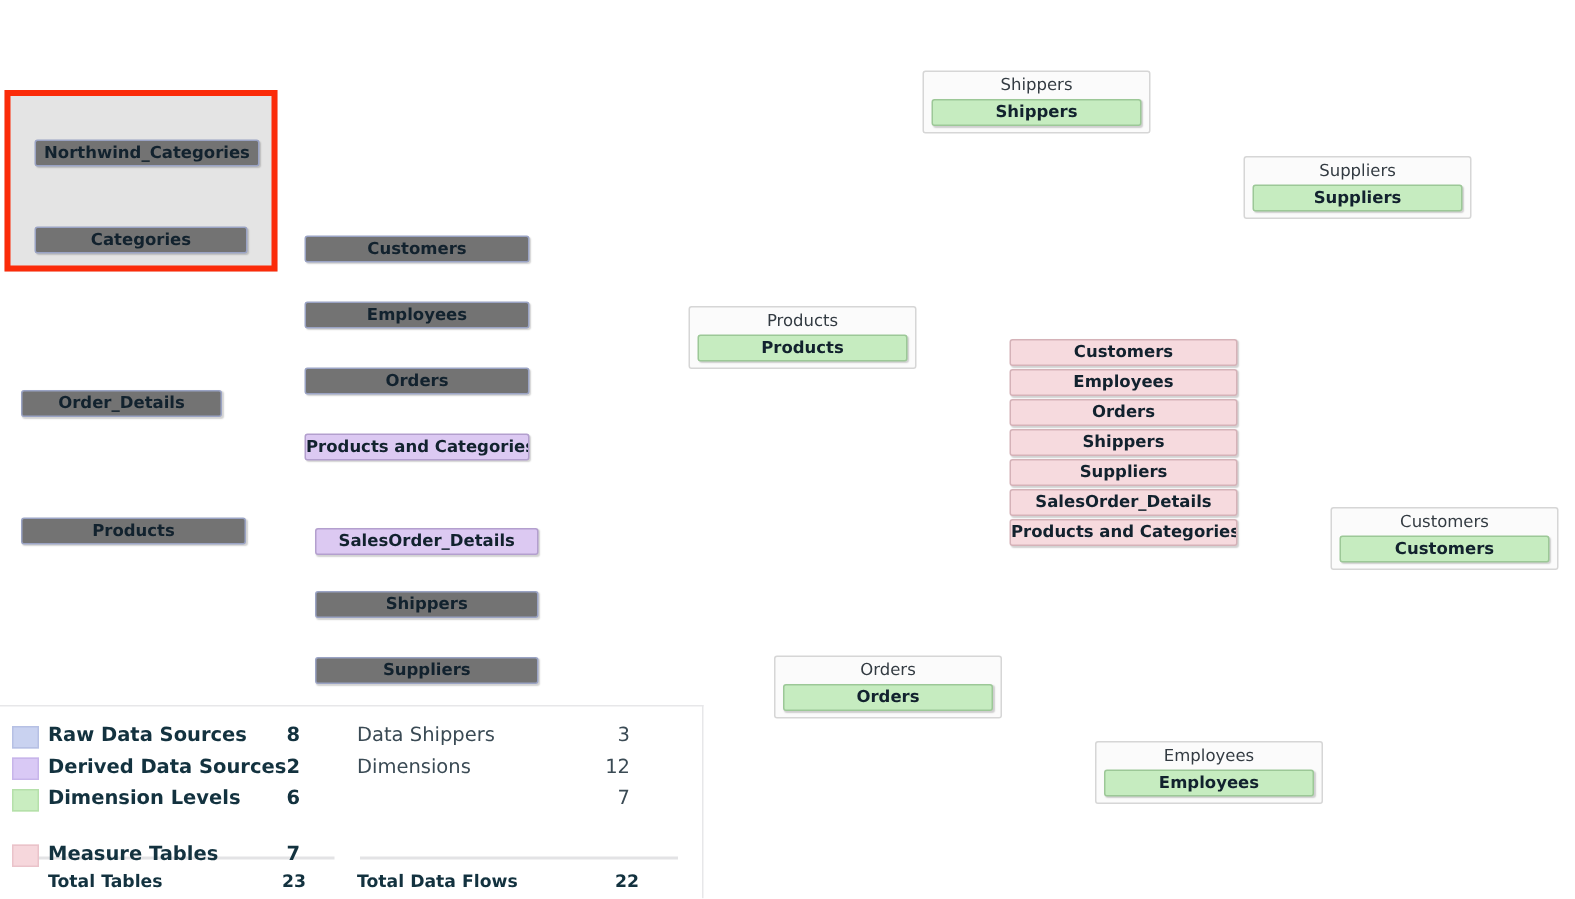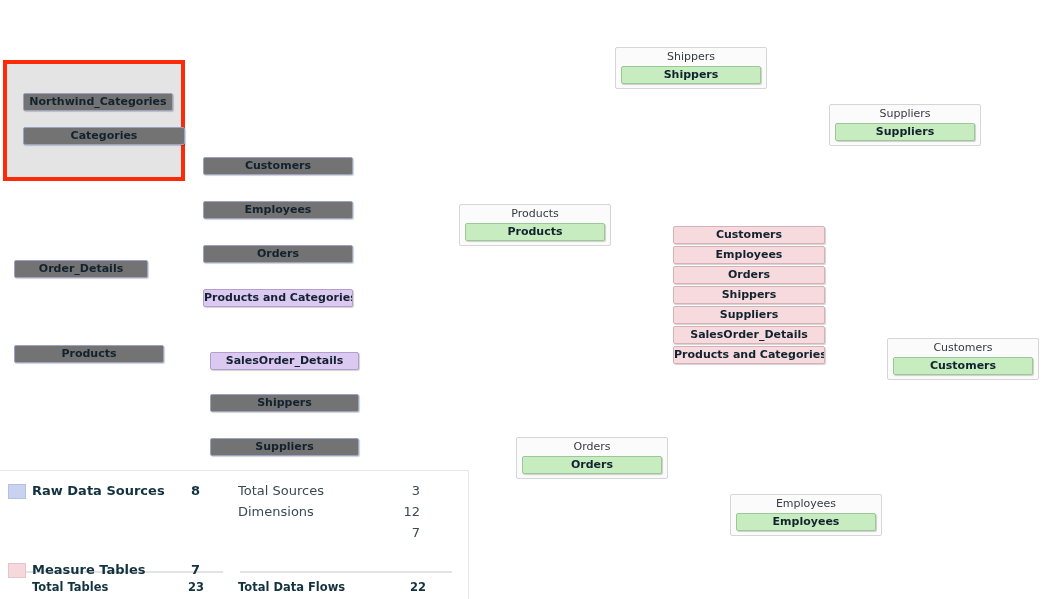--- a/index.html
+++ b/index.html
@@ -167,49 +167,59 @@
       <div class="node level">Orders</div>
     </div>
     <div class="dim-card" style="left: 730px; top: 494px; width: 152px; height: 42px;">
       <div class="caption">Employees</div>
       <div class="node level">Employees</div>
     </div>
   </div>
 
 <div class="group-selected" id="selected-group" style="left: 3px; top: 60px; width: 182px; height: 121px; border-color: rgb(251, 43, 9); background: rgb(228, 228, 228);">
     <div class="node raw" style="left: 16px; top: 29px; width: 150px;">Northwind_Categories</div>
-    <div class="node raw" style="left: 16px; top: 63px; width: 162px;">Categories</div>
+    <div class="node raw" style="left: 16px; top: 87px; width: 142px;">Categories</div>
   </div>
 
 <div id="legend">
   <div class="legend-col" id="legend-col-left">
     <div class="lg-divider" id="divider-left"></div>
     <div class="lg-total" id="total-left">
       <span class="t-label">Total Tables</span>
       <span class="t-value">23</span>
     </div>
   <div class="lg-row" style="top: 9px;">
         <span class="lg-swatch raw"></span>
         <span class="lg-label">Raw Data Sources</span>
         <span class="lg-value">8</span>
       </div>
+      <div class="lg-row" style="top: 30px;">
+        <span class="lg-swatch derived"></span>
+        <span class="lg-label">Derived Data Sources</span>
+        <span class="lg-value">2</span>
+      </div>
+      <div class="lg-row" style="top: 51px;">
+        <span class="lg-swatch level"></span>
+        <span class="lg-label">Dimension Levels</span>
+        <span class="lg-value">6</span>
+      </div>
       <div class="lg-row" style="top: 72px; margin-top: 16px;">
         <span class="lg-swatch measure"></span>
         <span class="lg-label">Measure Tables</span>
         <span class="lg-value">7</span>
       </div>
     </div>
   <div class="legend-col" id="legend-col-right">
     <div class="lg-divider" id="divider-right"></div>
     <div class="lg-total" id="total-right">
       <span class="t-label">Total Data Flows</span>
       <span class="t-value">22</span>
     </div>
   <div class="lg-row plain" style="top: 9px;">
-        <span class="lg-label">Total Sources</span>
+        <span class="lg-label">Data Shippers</span>
         <span class="lg-value">3</span>
       </div>
       <div class="lg-row plain" style="top: 30px;">
         <span class="lg-label">Dimensions</span>
         <span class="lg-value">12</span>
       </div>
       <div class="lg-row plain" style="top: 51px;">
         <span class="lg-value">7</span>
       </div>
     </div>

